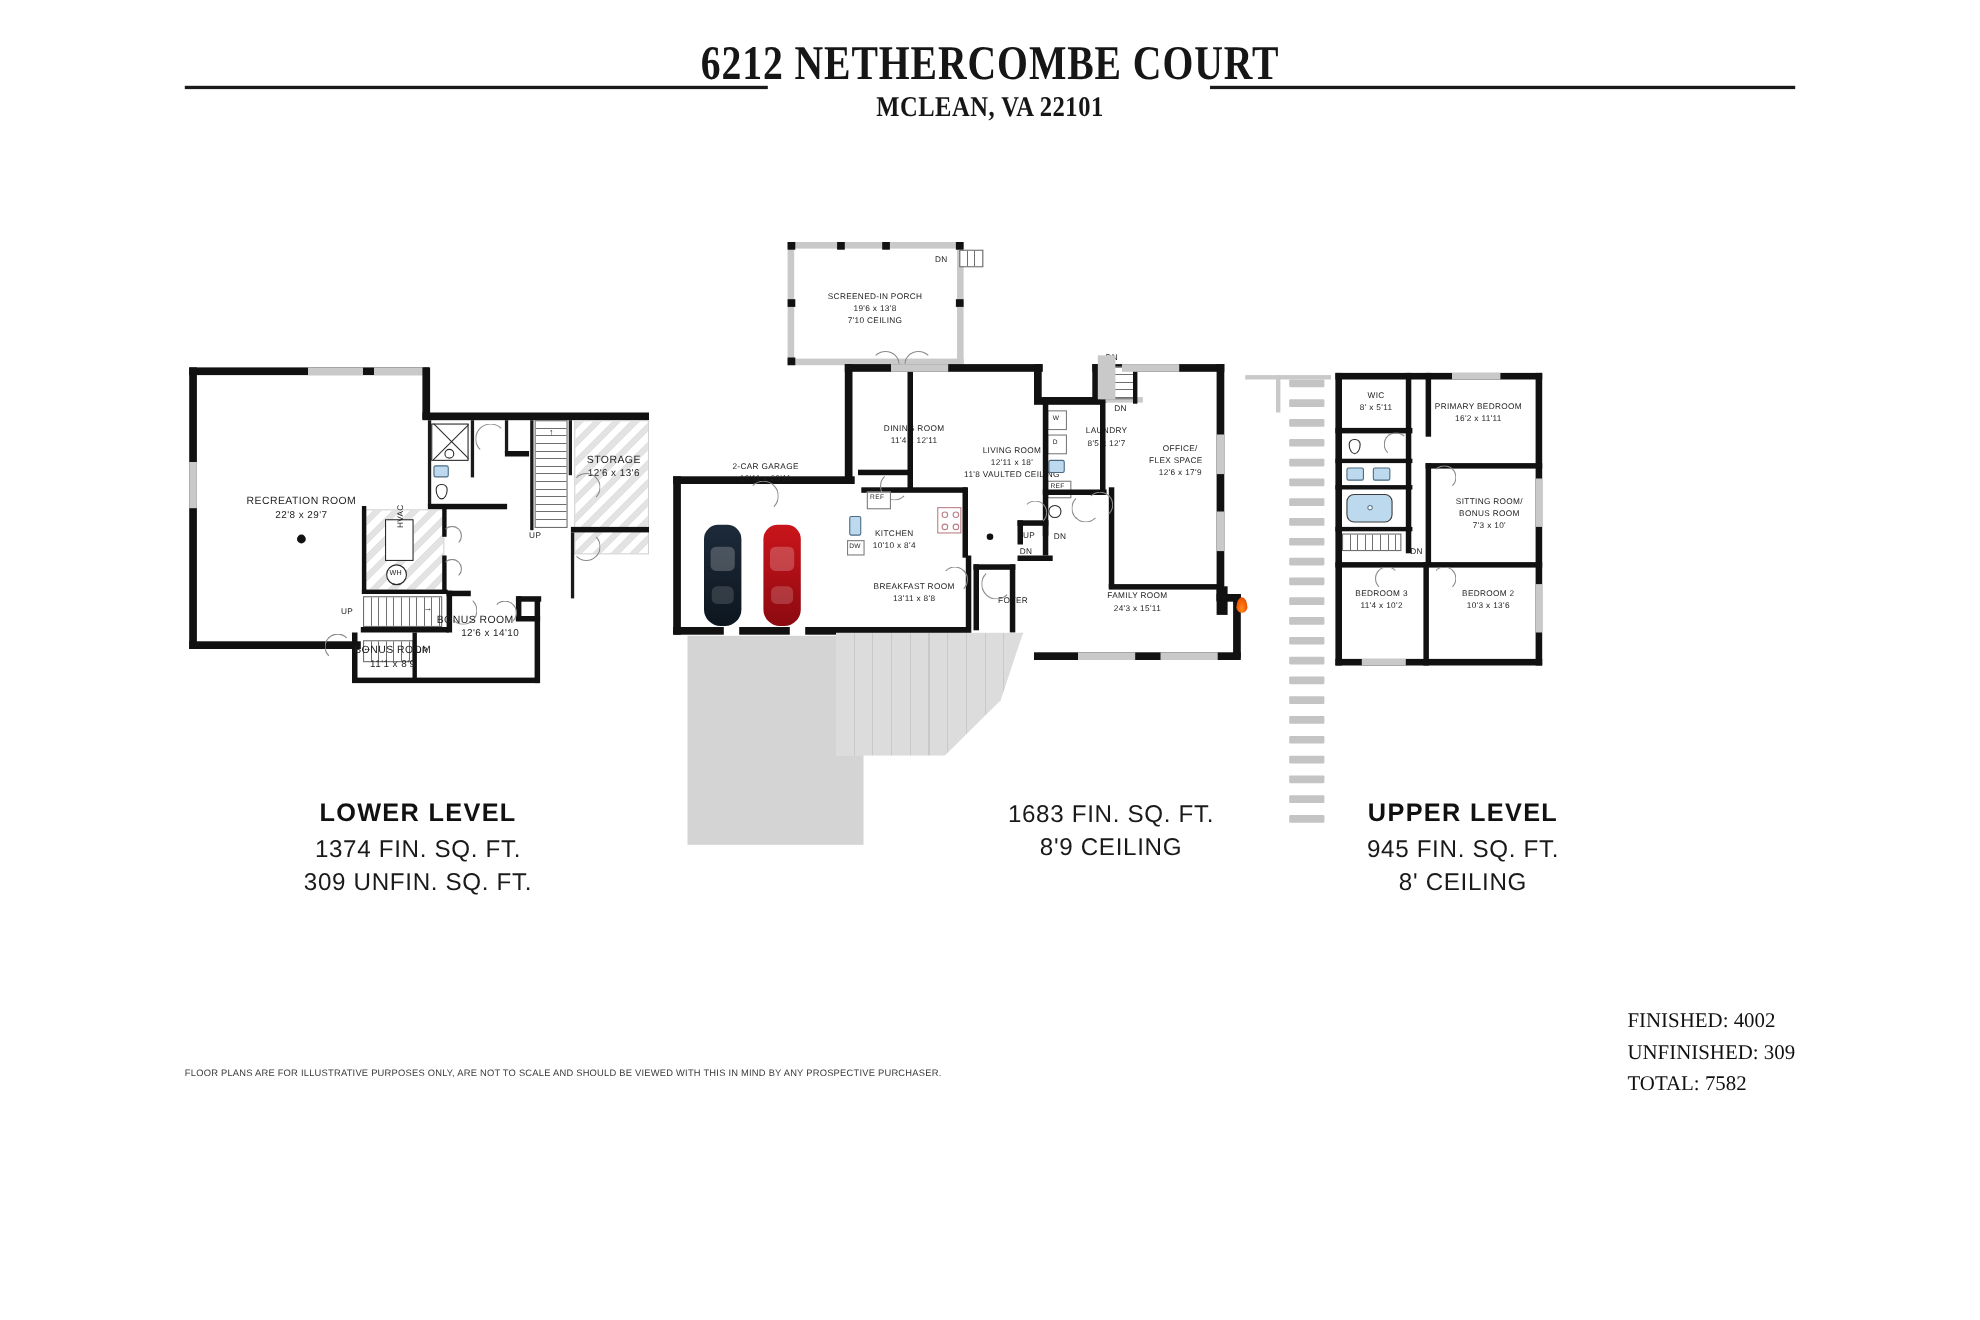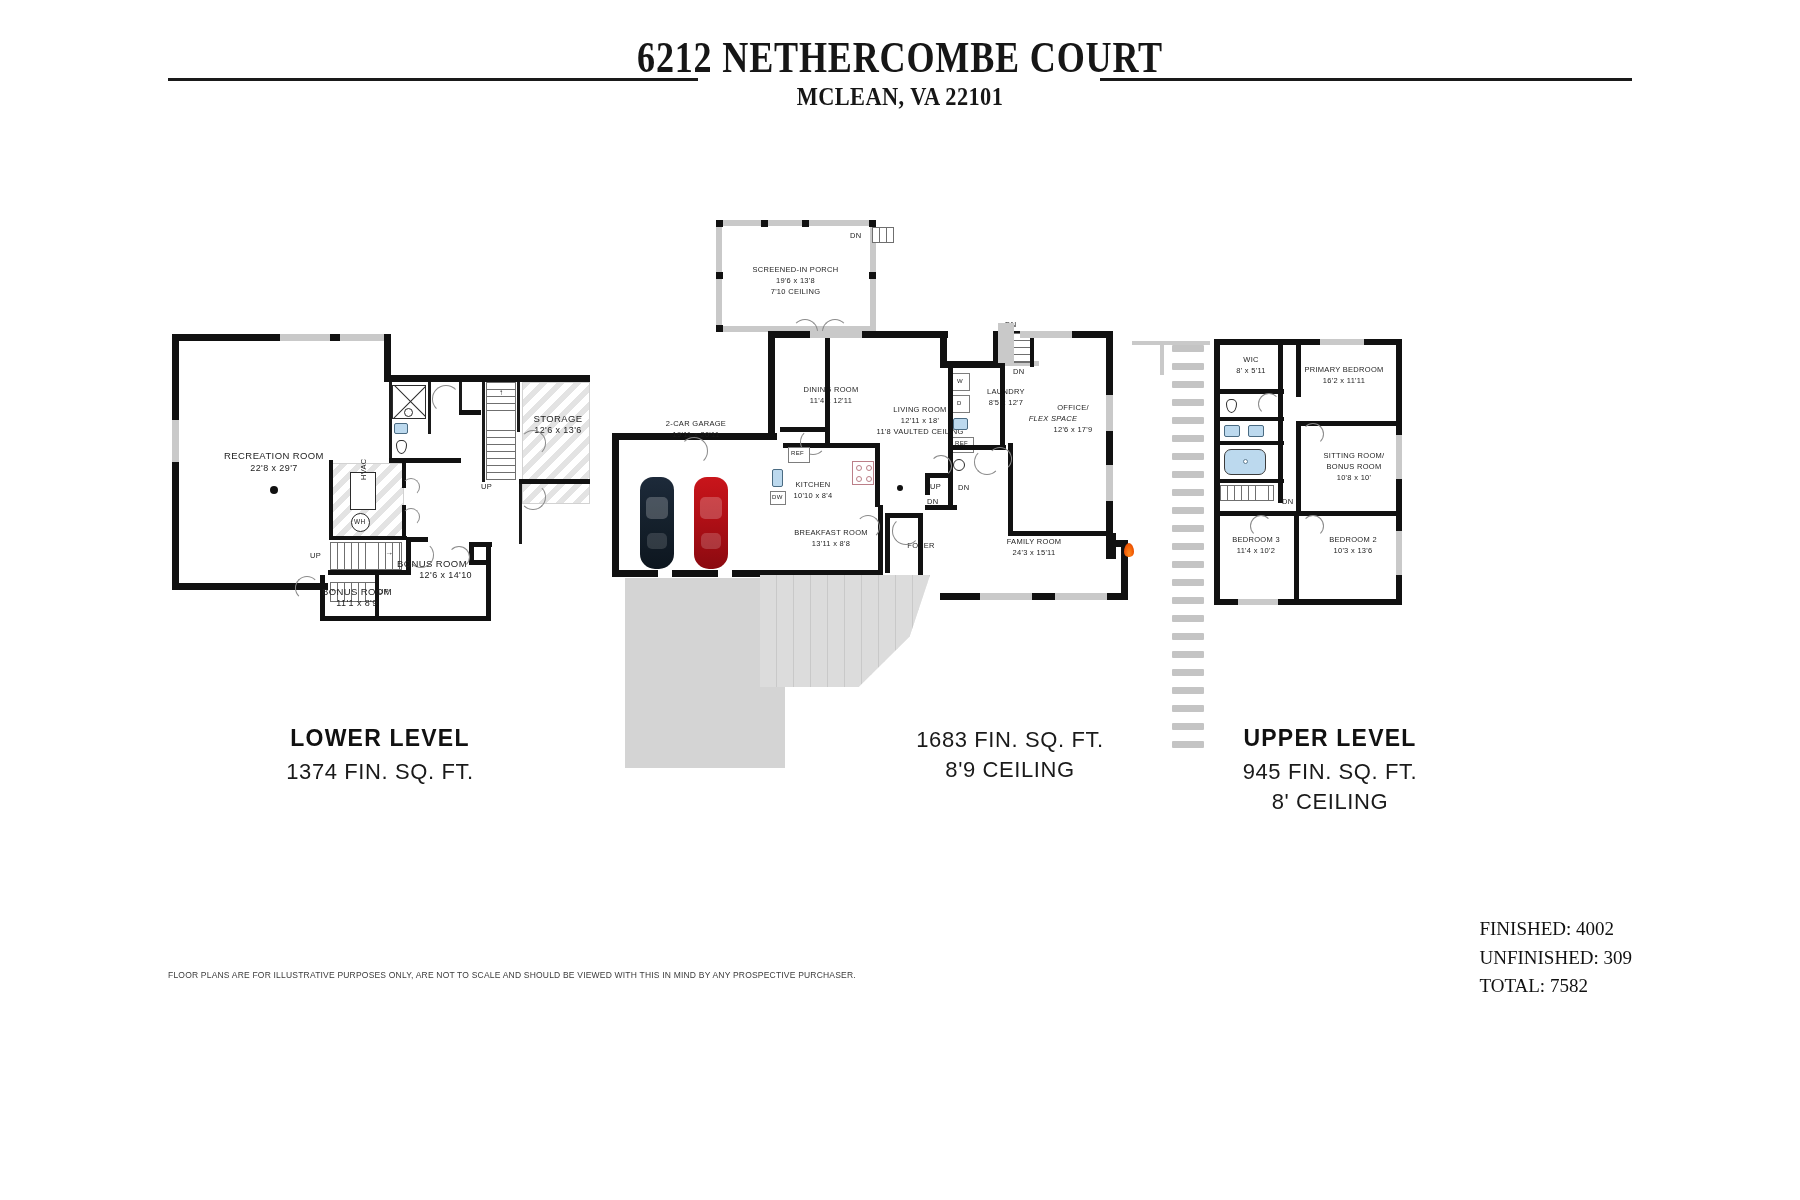--- a/index.html
+++ b/index.html
@@ -243,20 +243,21 @@
   <div class="w" style="left:299px; top:230px; width:22px; height:5px;"></div>
   <div class="lbl lbl-name" style="left:222px; top:228px; width:80px;">BONUS ROOM</div>
   <div class="lbl lbl-dim" style="left:222px; top:240px; width:80px;text-align:right;">12'6 x 14'10</div>
   <div class="door-arc" style="left:278px; top:216px; width:22px; height:22px; border-color:#8a8a8a; border-left-color:transparent; border-bottom-color:transparent;"></div>
   <div class="door-arc" style="left:125px; top:246px; width:24px; height:24px; border-color:#8a8a8a; border-right-color:transparent; border-bottom-color:transparent;"></div>
 </div>
 
 <div class="caption" style="left:170px; top:725px; width:420px;">
   <div class="lv">LOWER LEVEL</div>
   <div class="ln">1374 FIN. SQ. FT.</div>
+  <div class="ln">309 UNFIN. SQ. FT.</div>
 </div>
 
 <div class="plan" style="left:600px; top:215px; width:580px; height:420px;">
 
   <div class="room" style="left:118px; top:7px; width:152px; height:110px;"></div>
   <div class="wl" style="left:116px; top:5px;   width:160px; height:6px;"></div>
   <div class="wl" style="left:116px; top:5px;   width:6px;   height:112px;"></div>
   <div class="wl" style="left:116px; top:111px; width:160px; height:6px;"></div>
   <div class="wl" style="left:270px; top:5px;   width:6px;   height:112px;"></div>
   <div class="w" style="left:116px; top:5px;   width:7px;   height:7px;"></div>
@@ -365,21 +366,21 @@
   <div class="w" style="left:348px; top:230px; width:58px; height:5px;"></div>
   <div class="door-arc" style="left:374px; top:234px; width:26px; height:26px; border-color:#8a8a8a; border-right-color:transparent; border-top-color:transparent;"></div>
 
   <div class="stairs-v" style="left:398px; top:118px; width:34px; height:30px;"></div>
   <div class="tag" style="left:405px; top:105px;">DN</div>
   <div class="tag" style="left:413px; top:152px;">DN</div>
   <div class="w" style="left:396px; top:118px; width:4px; height:34px;"></div>
   <div class="w" style="left:430px; top:118px; width:4px; height:34px;"></div>
 
   <div class="lbl lbl-tiny" style="left:424px; top:188px; width:98px;">OFFICE/</div>
-  <div class="lbl lbl-tiny" style="left:404px; top:199px; width:98px;font-style:italic;">FLEX SPACE</div>
+  <div class="lbl lbl-tiny" style="left:420px; top:199px; width:98px;">FLEX SPACE</div>
   <div class="lbl lbl-tiny" style="left:424px; top:210px; width:98px;">12'6 x 17'9</div>
   <div class="w" style="left:408px; top:228px; width:5px; height:92px;"></div>
   <div class="w" style="left:408px; top:316px; width:102px; height:5px;"></div>
   <div class="door-arc" style="left:388px; top:232px; width:24px; height:24px; border-color:#8a8a8a; border-left-color:transparent; border-bottom-color:transparent;"></div>
 
   <div class="lbl lbl-tiny" style="left:372px; top:322px; width:124px;">FAMILY ROOM</div>
   <div class="lbl lbl-tiny" style="left:372px; top:333px; width:124px;">24'3 x 15'11</div>
   <div class="fireplace" style="left:524px; top:328px;"></div>
   <div class="w" style="left:506px; top:318px; width:10px; height:26px;"></div>
 
@@ -468,21 +469,21 @@
   <div class="sinkblue" style="left:38px; top:90px; width:16px; height:12px;"></div>
   <div class="w" style="left:4px;  top:106px; width:70px; height:4px;"></div>
   <div class="tub" style="left:14px; top:114px; width:42px; height:26px;"></div>
   <div class="circ" style="left:33px; top:124px; width:5px; height:5px; border-color:#5f7d92;"></div>
   <div class="w" style="left:4px;  top:144px; width:70px; height:4px;"></div>
   <div class="stairs-h" style="left:10px; top:150px; width:54px; height:16px;"></div>
   <div class="w" style="left:68px; top:58px; width:5px; height:110px;"></div>
 
   <div class="lbl lbl-tiny" style="left:96px; top:116px; width:96px;">SITTING ROOM/</div>
   <div class="lbl lbl-tiny" style="left:96px; top:127px; width:96px;">BONUS ROOM</div>
-  <div class="lbl lbl-tiny" style="left:96px; top:138px; width:96px;">10'8 x 10'</div>
+  <div class="lbl lbl-tiny" style="left:96px; top:138px; width:96px;">7'3 x 10'</div>
   <div class="w" style="left:86px; top:86px; width:5px; height:92px;"></div>
   <div class="tag" style="left:72px; top:162px;">DN</div>
 
   <div class="lbl lbl-tiny" style="left:10px; top:200px; width:72px;">BEDROOM 3</div>
   <div class="lbl lbl-tiny" style="left:10px; top:211px; width:72px;">11'4 x 10'2</div>
   <div class="w" style="left:4px;  top:176px; width:84px; height:5px;"></div>
   <div class="w" style="left:84px; top:176px; width:5px; height:94px;"></div>
   <div class="wl" style="left:28px; top:264px; width:40px; height:6px;"></div>
 
   <div class="lbl lbl-tiny" style="left:100px; top:200px; width:86px;">BEDROOM 2</div>

